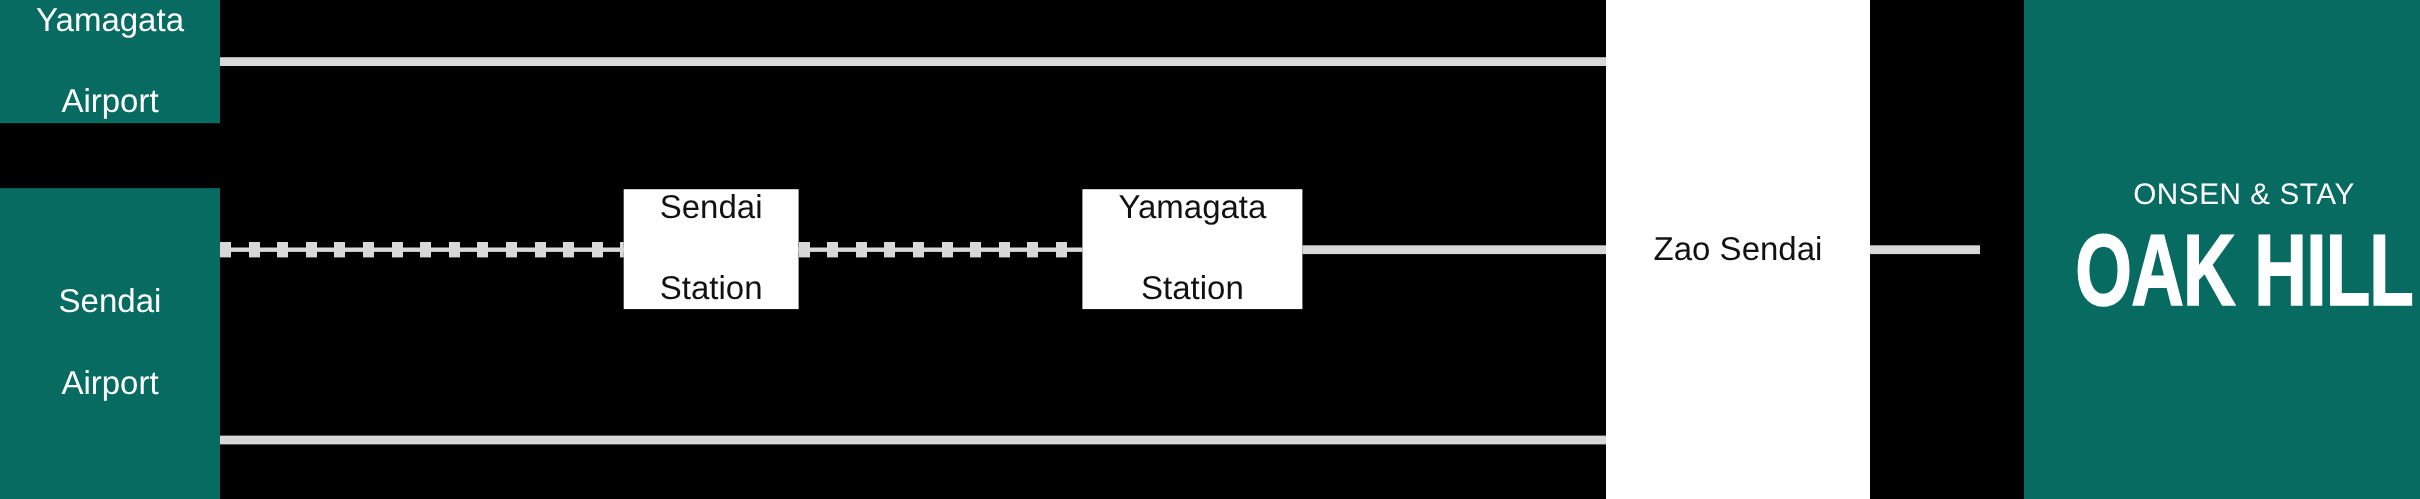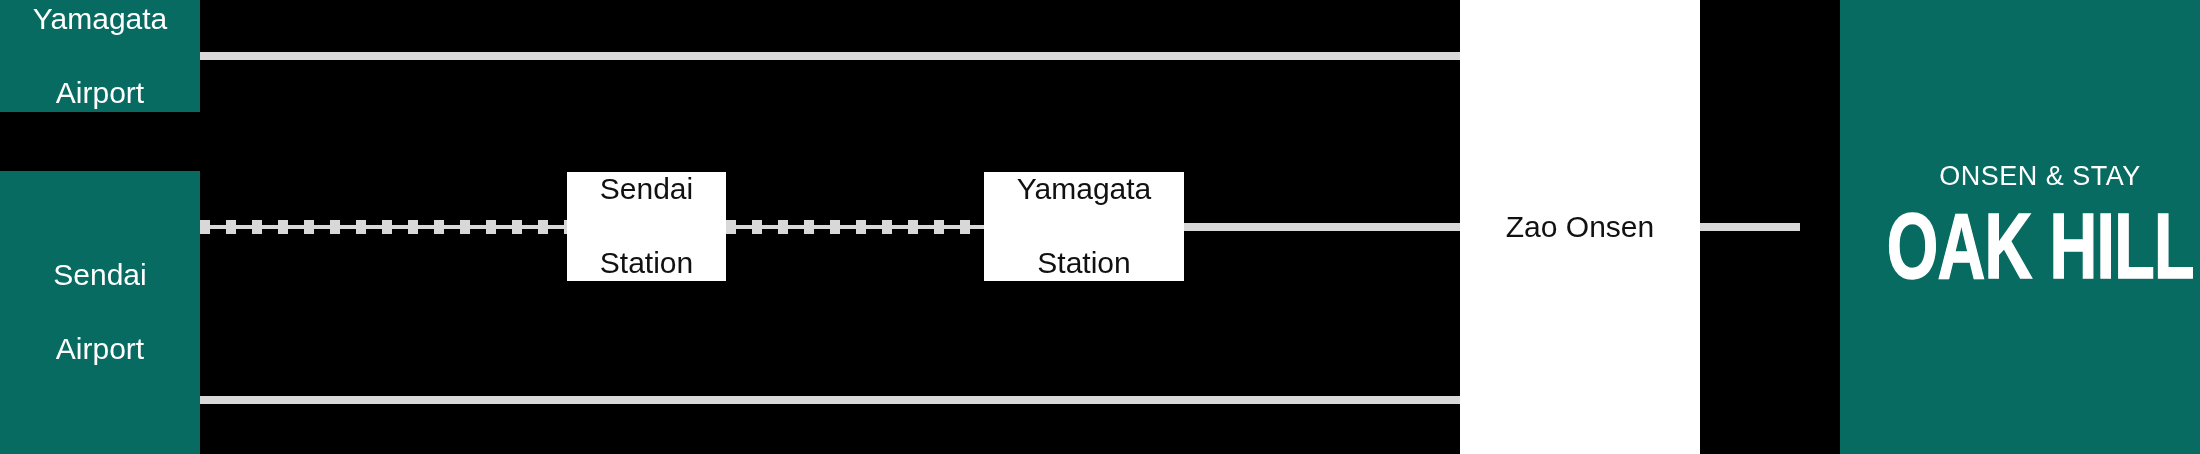--- a/index.html
+++ b/index.html
@@ -126,21 +126,21 @@
     <span>Sendai</span>
     <span>Station</span>
   </div>
 
   <div class="node node-white node-yamagata-station">
     <span>Yamagata</span>
     <span>Station</span>
   </div>
 
   <div class="node node-white node-zao-onsen">
-    <span>Zao Onsen</span>
+    <span>Zao Sendai</span>
   </div>
 
   <div class="brand">
     <div class="brand-tagline">ONSEN &amp; STAY</div>
     <div class="brand-name">OAK HILL</div>
   </div>
 
 </div>
 
 </body></html>

